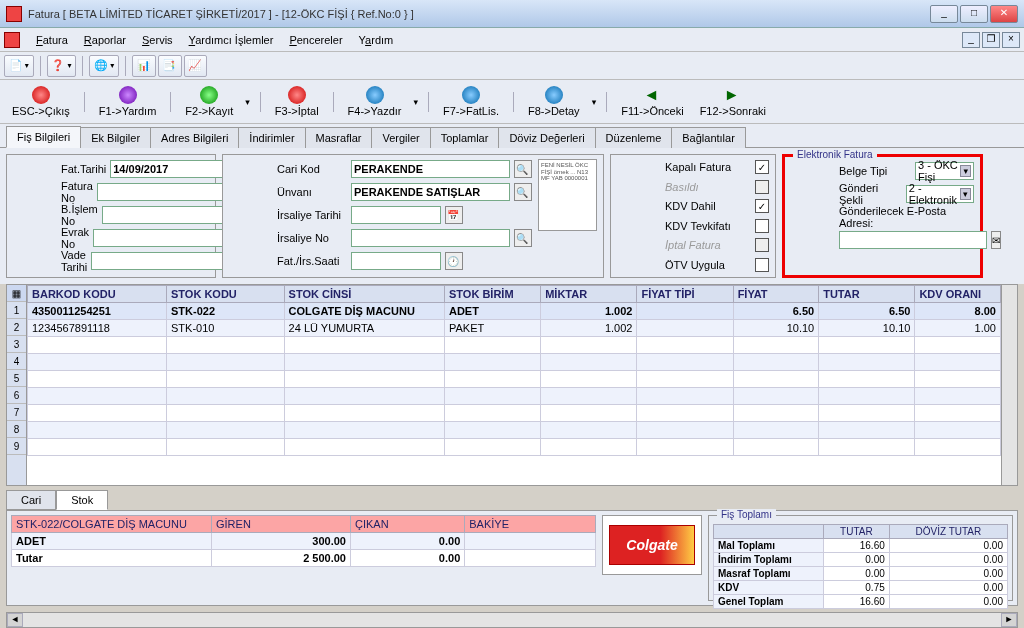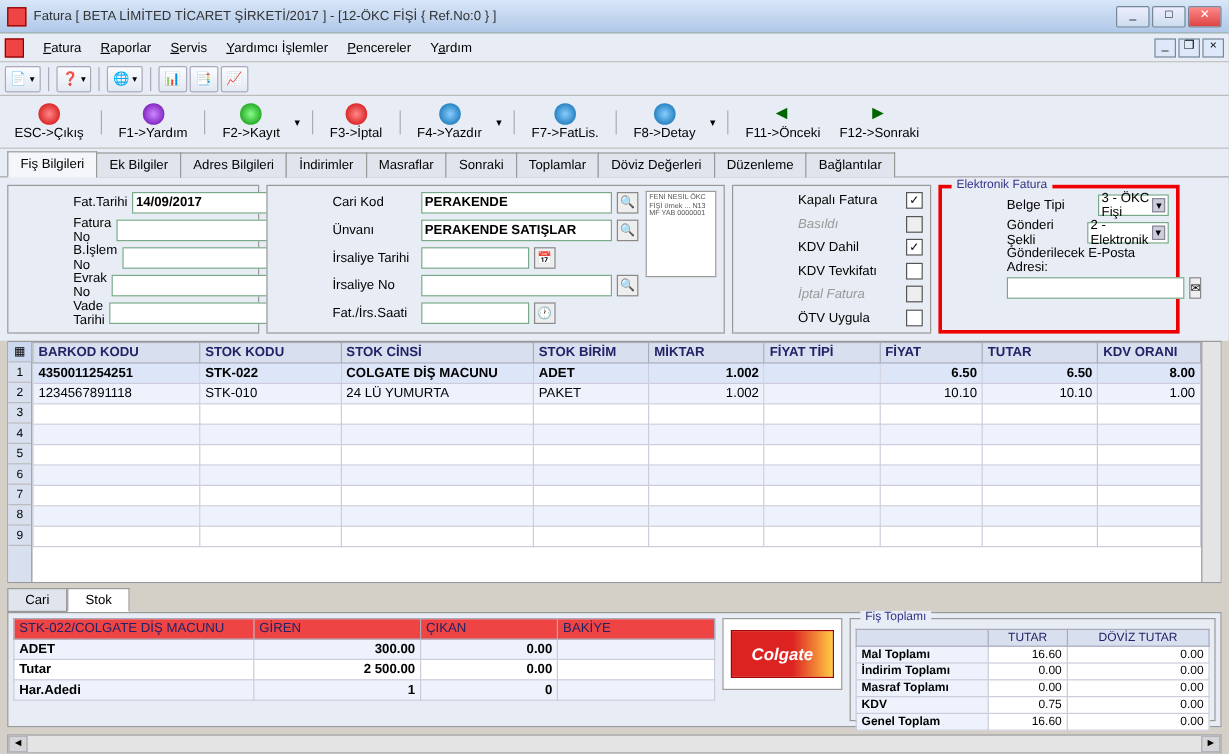--- a/index.html
+++ b/index.html
@@ -82,21 +82,21 @@
 
 
 .bottomtabs { margin: 4px 6px 0 6px; display:flex; }
 .btab { padding:3px 14px; border:1px solid #999; background:#e0e4ec; cursor:pointer; }
 .btab.active { background:#fff; border-bottom-color:#fff; }
 
 
 .bottomarea { margin: 0 6px 6px 6px; display:flex; gap:6px; background:#e8ecf4; border:1px solid #999; padding:4px; height:96px; }
 .stockinfo { flex:1; }
 .stockinfo table { width:100%; border-collapse:collapse; }
-.stockinfo th { background:#ef4444; border:1px solid #aab; padding:2px 4px; text-align:left; font-weight:normal; color:#226; }
+.stockinfo th { background:#fca5a5; border:1px solid #aab; padding:2px 4px; text-align:left; font-weight:normal; color:#226; }
 .stockinfo td { border:1px solid #ccd; padding:2px 4px; background:#fff; }
 .stockinfo td.num { text-align:right; }
 .stockinfo .title-row td { background:#eef2fc; }
 .product-img { width:100px; height:60px; border:1px solid #999; background:#fff; display:flex; align-items:center; justify-content:center; }
 .colgate-box { width:86px; height:40px; background:linear-gradient(to right,#d22 60%,#fc4); display:flex; align-items:center; justify-content:center; color:#fff; font-weight:bold; font-style:italic; font-size:14px; border:1px solid #a00; }
 
 
 .fistoplami { width:305px; border:1px solid #999; position:relative; padding:8px 4px 2px 4px; }
 .fistoplami .legend { position:absolute; top:-7px; left:8px; background:#e8ecf4; padding:0 4px; color:#338; font-size:10px; }
 .fistoplami table { width:100%; border-collapse:collapse; }
@@ -196,21 +196,21 @@
       <span>F12-&gt;Sonraki</span>
     </div>
 </div>
 
 <div class="tabrow">
   <div class="tab active">Fiş Bilgileri</div>
   <div class="tab">Ek Bilgiler</div>
   <div class="tab">Adres Bilgileri</div>
   <div class="tab">İndirimler</div>
   <div class="tab">Masraflar</div>
-  <div class="tab">Sonraki</div>
+  <div class="tab">Vergiler</div>
   <div class="tab">Toplamlar</div>
   <div class="tab">Döviz Değerleri</div>
   <div class="tab">Düzenleme</div>
   <div class="tab">Bağlantılar</div>
 </div>
 
 <div class="formarea">
 
   <div class="fieldset fs-left">
     <div class="frow">
@@ -489,26 +489,20 @@
             <td class="num bold">300.00</td>
             <td class="num bold">0.00</td>
             <td></td>
           </tr>
       <tr>
             <td class="bold">Tutar</td>
             <td class="num bold">2 500.00</td>
             <td class="num bold">0.00</td>
             <td></td>
           </tr>
-      <tr class="title-row">
-            <td class="bold">Har.Adedi</td>
-            <td class="num bold">1</td>
-            <td class="num bold">0</td>
-            <td></td>
-          </tr>
     </tbody>
       </table>
   </div>
   <div class="product-img">
     <div class="colgate-box">Colgate</div>
   </div>
   <div class="fistoplami">
     <div class="legend">Fiş Toplamı</div>
     <table>
       <tbody>

